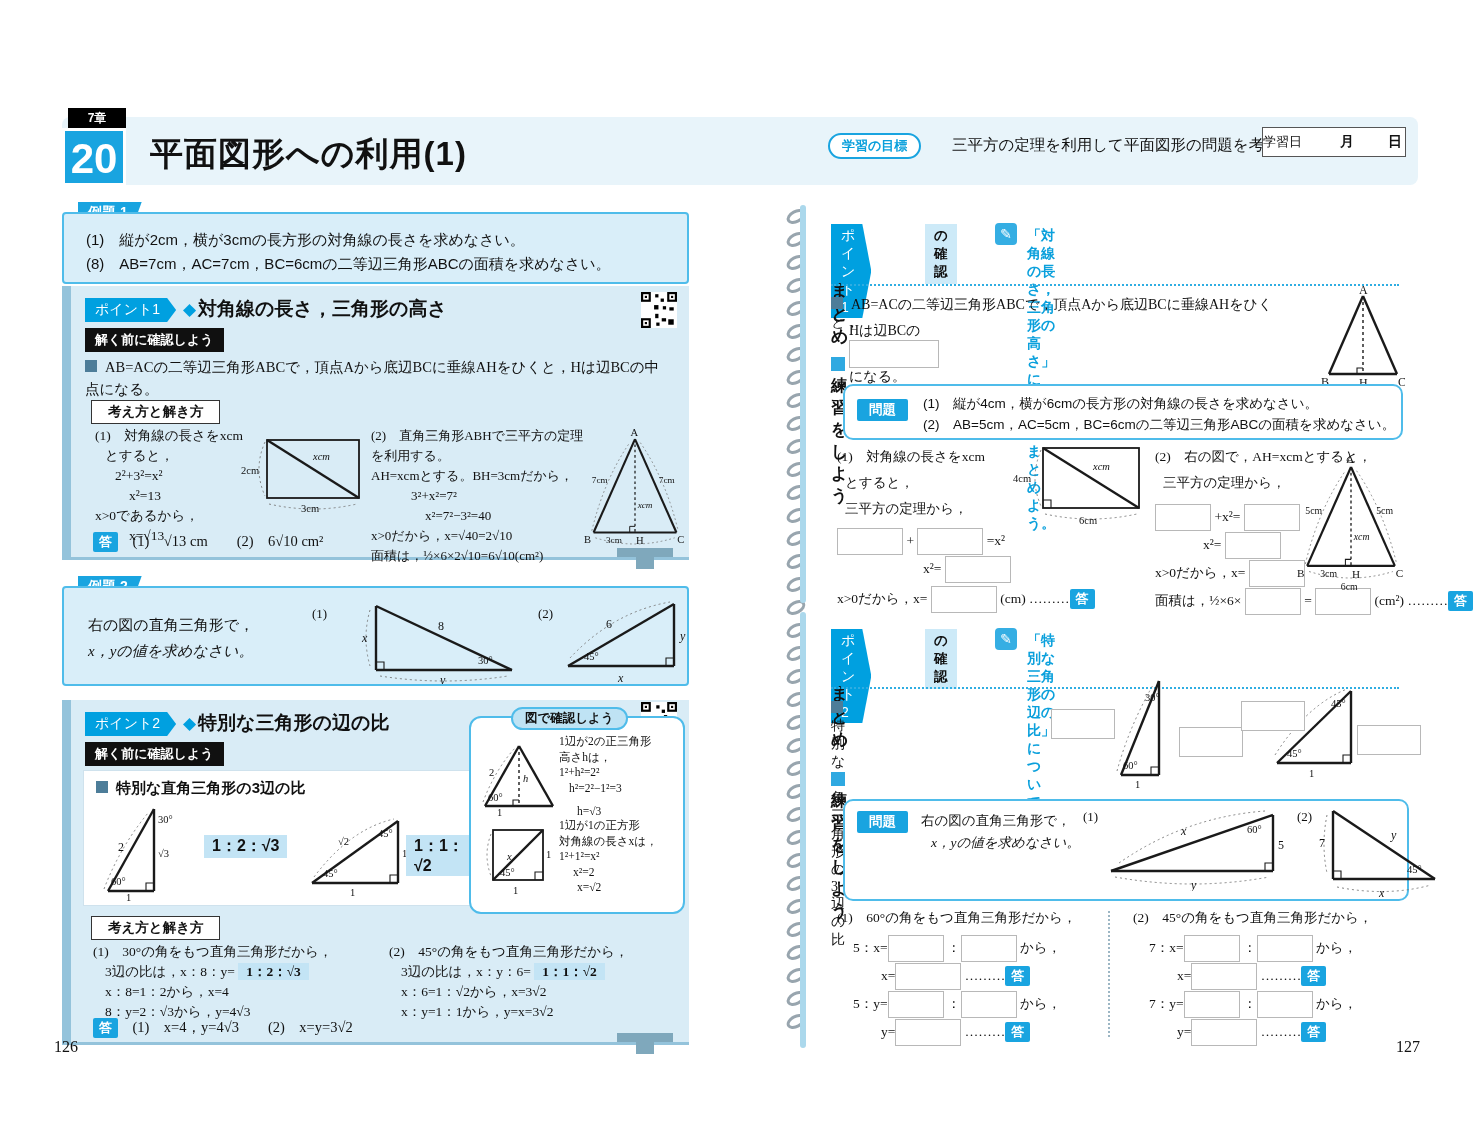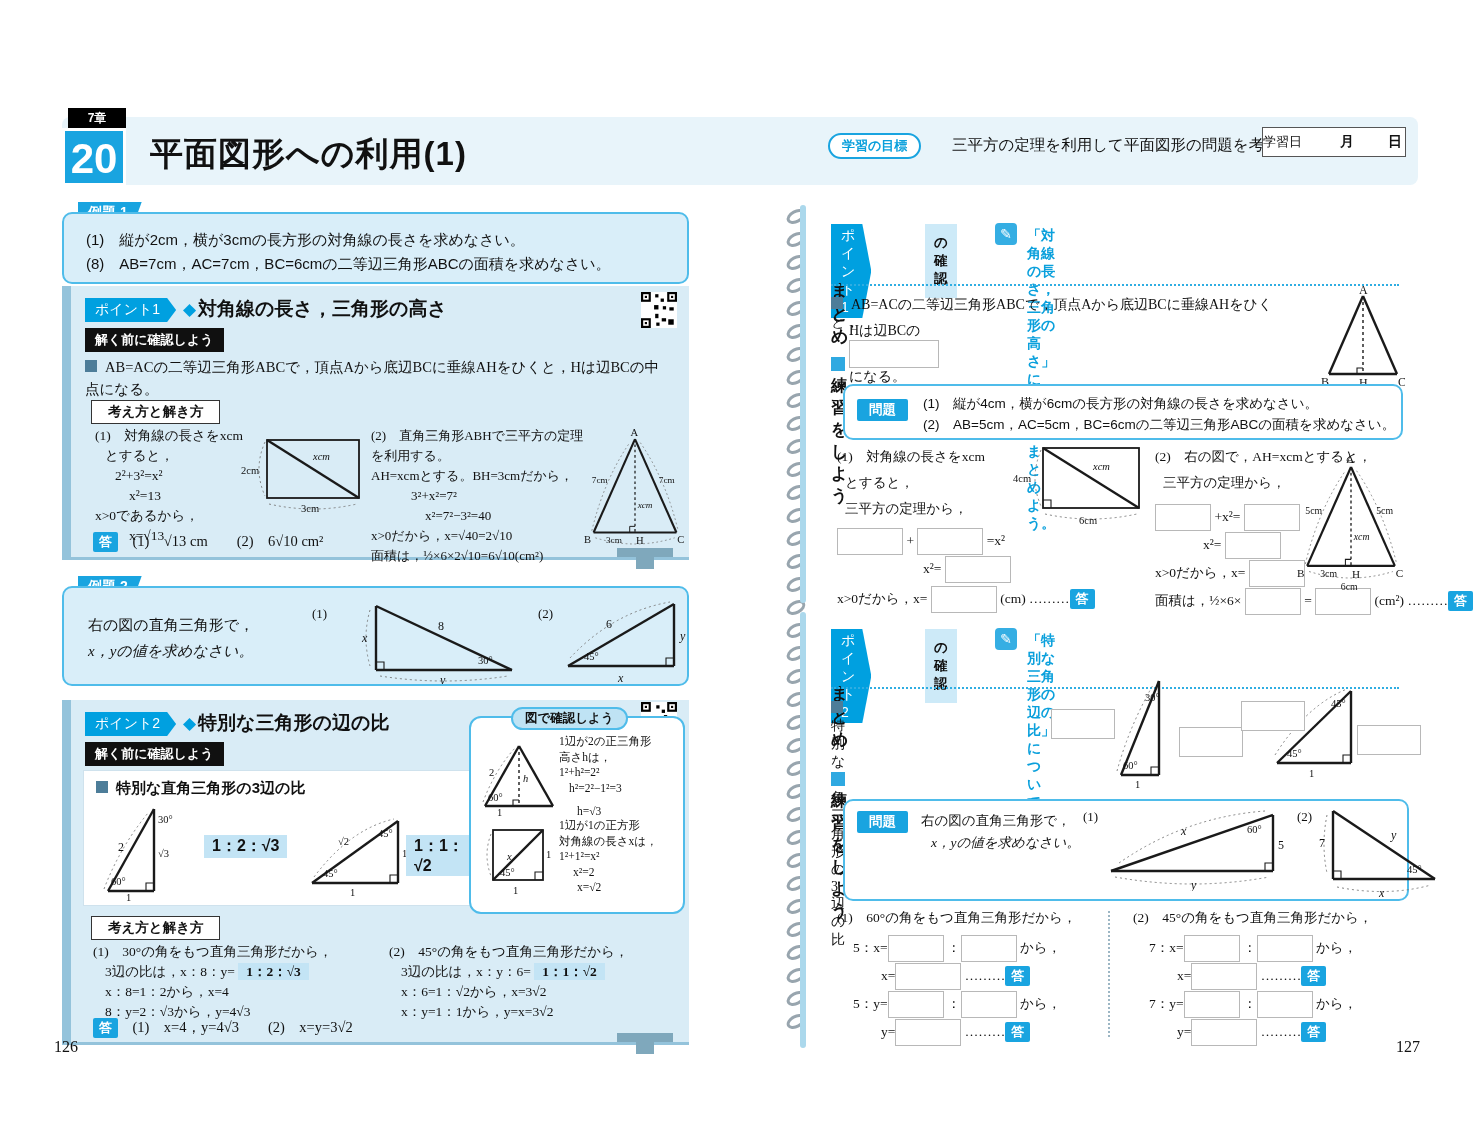--- a/index.html
+++ b/index.html
@@ -18,28 +18,28 @@
   .ptitle{left:150px;top:132px;font-size:33px;font-weight:bold;letter-spacing:1px;}
   .goalpill{left:828px;top:133px;border:2px solid #19a4e0;border-radius:14px;padding:2px 12px;
     font-size:13px;font-weight:bold;color:#0aa0dc;background:#fff;}
   .goaltxt{left:952px;top:135px;font-size:15.5px;}
   .datebox{left:1262px;top:127px;width:144px;height:30px;border:1.5px solid #555;background:#fff;
     box-sizing:border-box;display:flex;align-items:center;}
   .datebox .dl{font-size:13px;margin-left:0;}
   .datebox .dm{font-size:14px;font-weight:bold;margin-left:38px;}
   .datebox .dd{font-size:14px;font-weight:bold;margin-left:34px;}
   
-  .exbox{background:#d9eef9;border:2px solid #4fbcea;border-radius:10px;box-sizing:border-box;}
+  .exbox{background:#d9eef9;border:2px solid #4fbcea;border-radius:4px;box-sizing:border-box;}
   .extab{background:#19a4e0;color:#fff;font-size:14px;font-weight:bold;padding:2px 14px 2px 10px;
     clip-path:polygon(0 0,100% 0,calc(100% - 8px) 100%,0 100%);}
   
   .panel{background:#d9ecf6;border-left:9px solid #94c3db;border-bottom:3px solid #94c3db;box-sizing:border-box;}
   .ptbadge{background:#00a0e0;color:#fff;font-size:14px;font-weight:normal;padding:3px 16px 3px 10px;
     clip-path:polygon(0 0,calc(100% - 9px) 0,100% 50%,calc(100% - 9px) 100%,0 100%);}
-  .kaku{background:#cdeaf8;color:#111;font-size:13.5px;font-weight:bold;padding:10px 9px;}
+  .kaku{background:#cdeaf8;color:#111;font-size:13.5px;font-weight:bold;padding:3px 9px;}
   .blabel{background:#101010;color:#fff;font-size:13px;font-weight:bold;padding:3px 10px;}
   .mlabel{background:#fff;border:1.6px solid #333;font-size:13.5px;font-weight:bold;padding:2px 16px;}
   .dia{color:#00a0e0;font-size:17px;margin-right:2px;}
   .bsq{display:inline-block;width:12px;height:12px;background:#4d7d99;margin-right:8px;}
   .csq{display:inline-block;width:14px;height:14px;background:#2fa9e1;margin-right:8px;}
   .chip{background:#c3e4f5;font-weight:bold;font-size:16px;padding:1px 8px;}
   .ansb{display:inline-block;background:#19a4e0;color:#fff;font-weight:bold;font-size:13px;
     padding:1px 6px;border-radius:2px;}
   .bl{display:inline-block;background:#fff;border:1.5px solid #b8b8b8;vertical-align:middle;
     width:64px;height:25px;}

